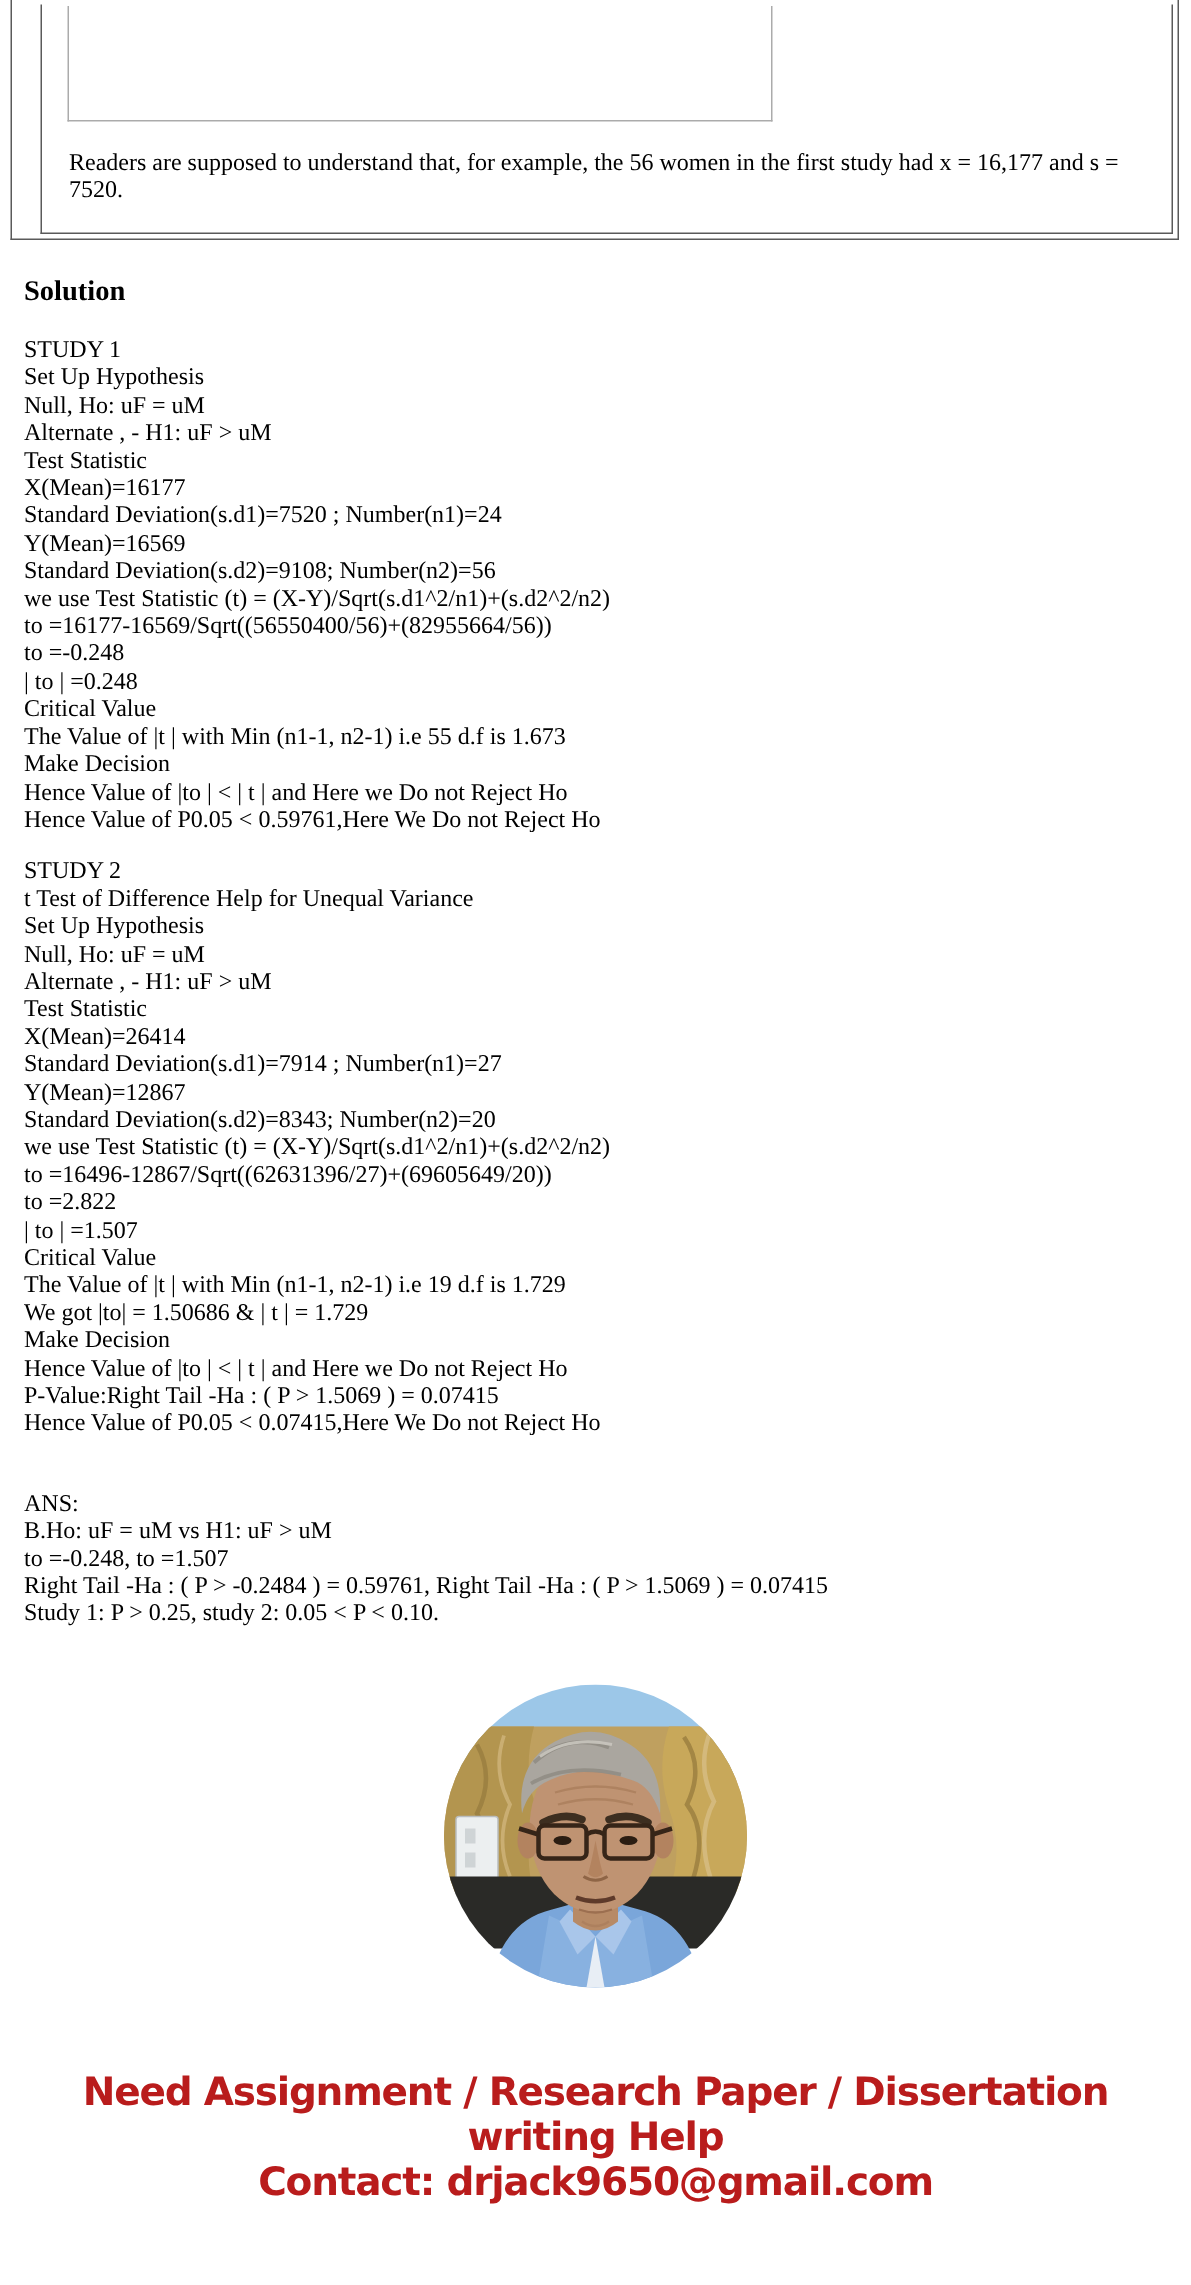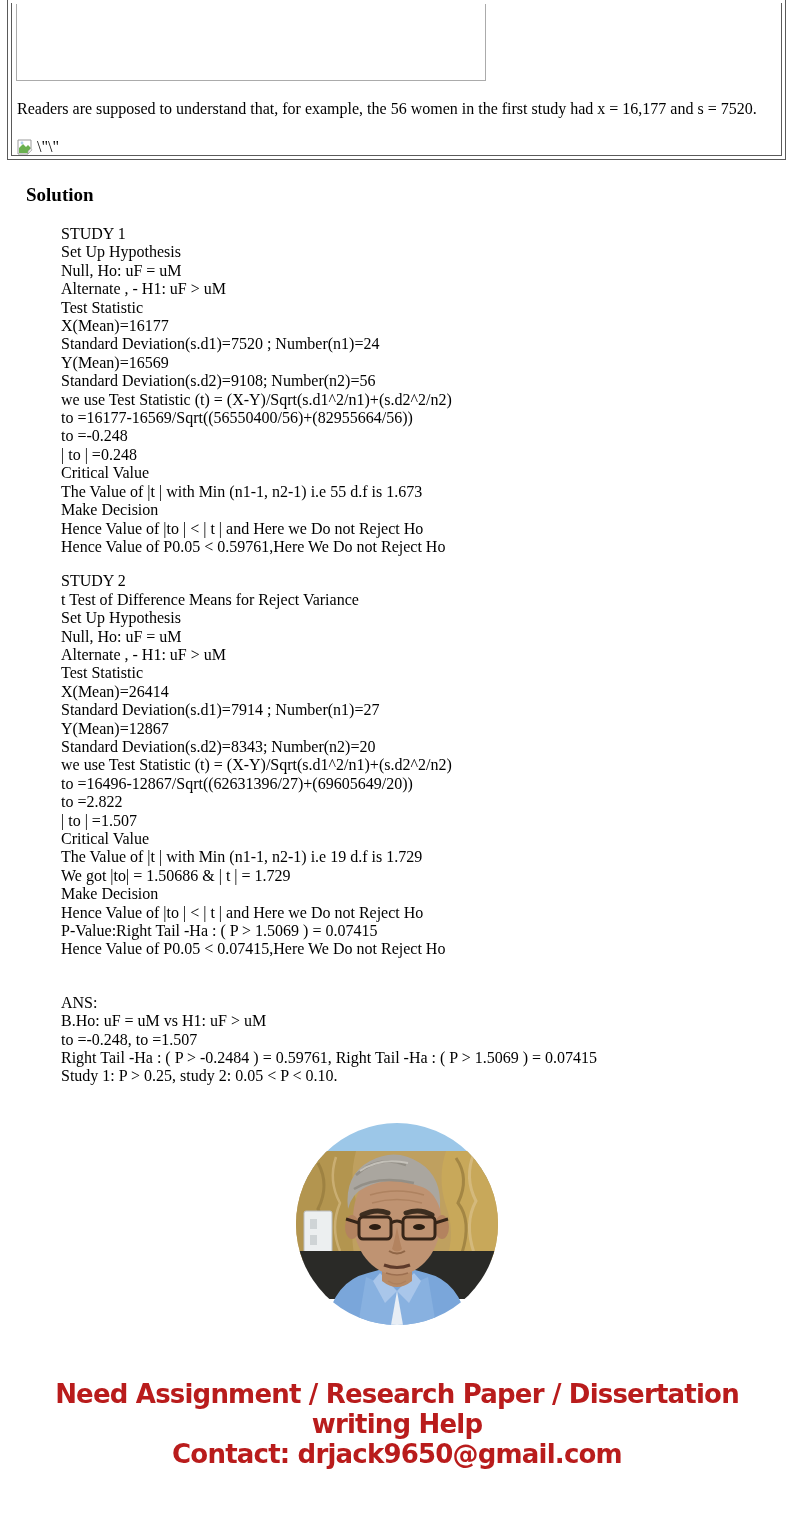--- a/index.html
+++ b/index.html
@@ -10,43 +10,44 @@
   }
   
   .q-outer{
     margin:0 8px 0 7px;
     border:1px solid #5a5a5a;border-top:none;
     padding:3px;
     box-sizing:border-box;
   }
   .q-cell{
     border:1px solid #5a5a5a;border-top:none;
-    padding:1px 4px 4px 4px;
+    padding:1px 4px 4px 17px;
     box-sizing:border-box;
     height:153px;
     overflow:hidden;
+    margin-left:16px;
   }
   .empty-box{
     width:470px;height:77px;
     border:1px solid #ababab;border-top:none;
     box-sizing:border-box;
     background:#fff;
   }
   .q-text{margin:19px 0 0 1px;line-height:18px;}
   .broken-line{margin:21px 0 0 1px;display:flex;align-items:flex-end;line-height:16px;}
   .broken-line .alt-text{margin-left:2px;}
   .broken-img-icon{display:inline-block;width:18px;height:16px;vertical-align:bottom;}
   
-  .page-body{padding:0 26px;}
+  .page-body{padding:0 16px;}
   h3.solution-heading{
     font-size:19px;font-weight:bold;margin:24px 0 19px 0;
     font-family:"Liberation Serif","DejaVu Serif",serif;
   }
   .text-block{margin:0 0 16px 0;}
-  .text-block div{line-height:18.4px;white-space:pre;margin-left:35px;}
+  .text-block div{line-height:18.4px;white-space:pre;}
   .mt-extra{margin-top:35px;}
   
   .portrait-wrap{margin-top:37px;text-align:center;}
   .portrait-wrap svg{display:inline-block;}
   
   .footer{
     margin-top:50px;
     text-align:center;
     font-family:"DejaVu Sans","Liberation Sans",sans-serif;
     font-weight:bold;
@@ -94,21 +95,21 @@
       <div>| to | =0.248</div>
       <div>Critical Value</div>
       <div>The Value of |t | with Min (n1-1, n2-1) i.e 55 d.f is 1.673</div>
       <div>Make Decision</div>
       <div>Hence Value of |to | &lt; | t | and Here we Do not Reject Ho</div>
       <div>Hence Value of P0.05 &lt; 0.59761,Here We Do not Reject Ho</div>
     </div>
 
   <div class="text-block">
       <div>STUDY 2</div>
-      <div>t Test of Difference Means for Reject Variance</div>
+      <div>t Test of Difference Help for Unequal Variance</div>
       <div>Set Up Hypothesis</div>
       <div>Null, Ho: uF = uM</div>
       <div>Alternate , - H1: uF &gt; uM</div>
       <div>Test Statistic</div>
       <div>X(Mean)=26414</div>
       <div>Standard Deviation(s.d1)=7914 ; Number(n1)=27</div>
       <div>Y(Mean)=12867</div>
       <div>Standard Deviation(s.d2)=8343; Number(n2)=20</div>
       <div>we use Test Statistic (t) = (X-Y)/Sqrt(s.d1^2/n1)+(s.d2^2/n2)</div>
       <div>to =16496-12867/Sqrt((62631396/27)+(69605649/20))</div>

